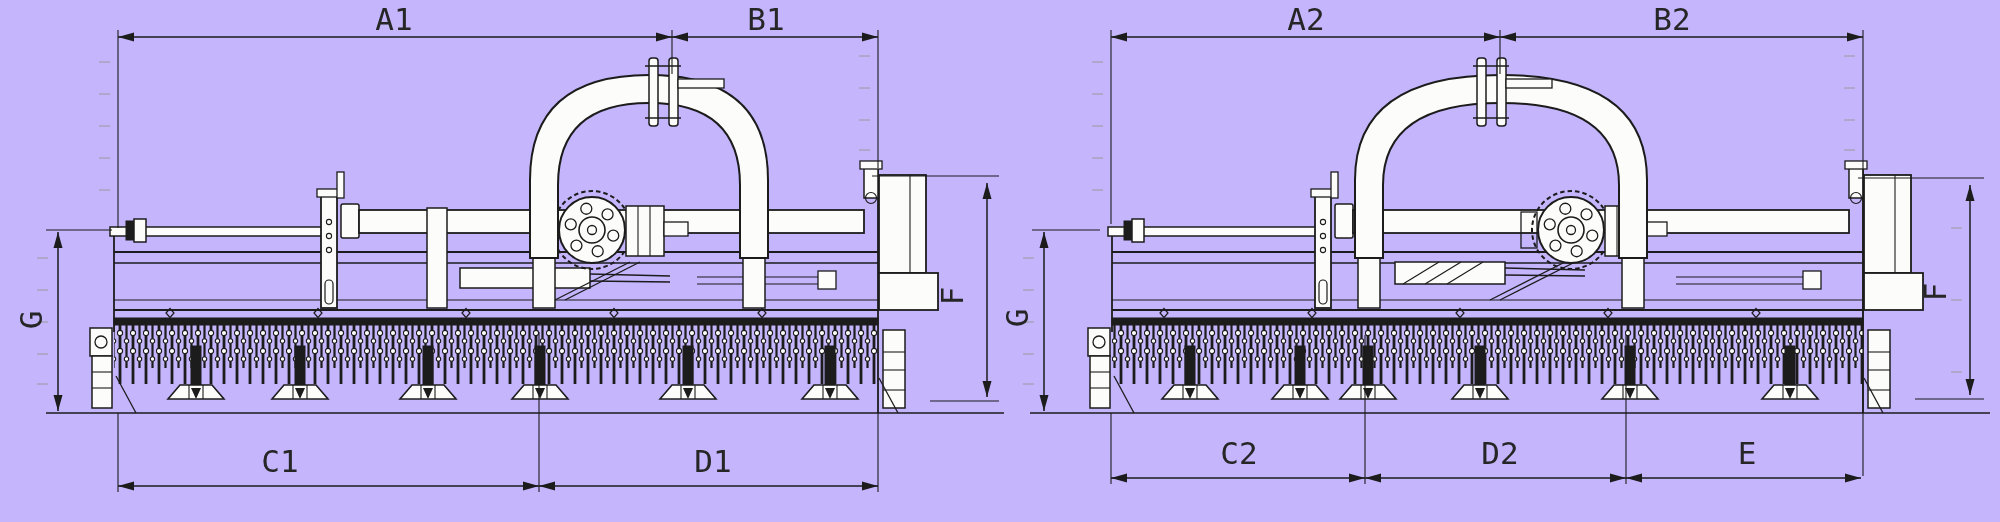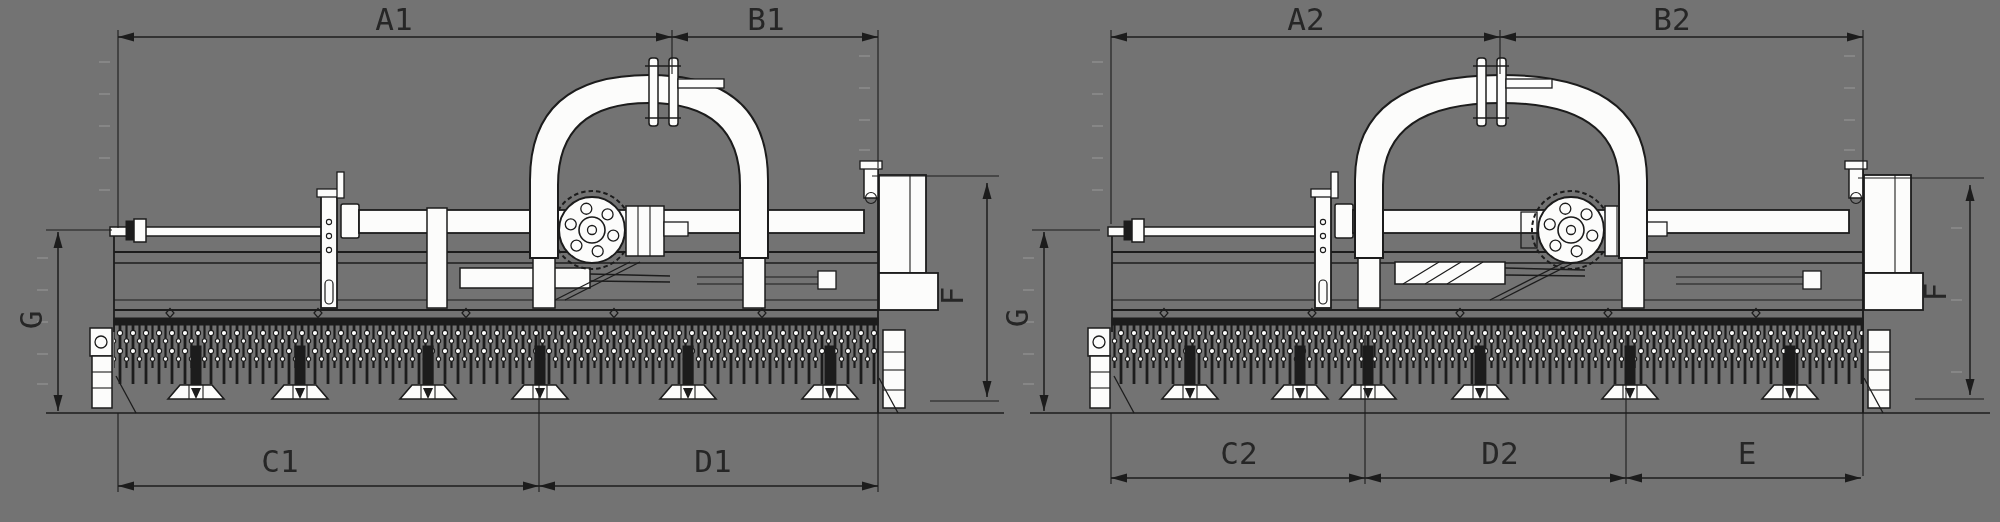--- a/index.html
+++ b/index.html
@@ -1,16 +1,16 @@
 <!DOCTYPE html>
 <html><head>
 <meta charset="utf-8">
 <style>
   html,body{margin:0;padding:0;background:#fcfcfb;}
-  .stage{position:relative;width:2000px;height:522px;background:#737373;overflow:hidden;
+  .stage{position:relative;width:2000px;height:522px;background:#c4b5fd;overflow:hidden;
          font-family:"DejaVu Sans Mono","Liberation Mono",monospace;}
   svg{display:block}
   text{fill:#262626;font-family:"DejaVu Sans Mono","Liberation Mono",monospace;font-size:31px;}
 </style>
 </head>
 <body>
 
 <div class="stage">
 <svg id="dwg" width="2000" height="522" viewBox="0 0 2000 522">
   <defs>

